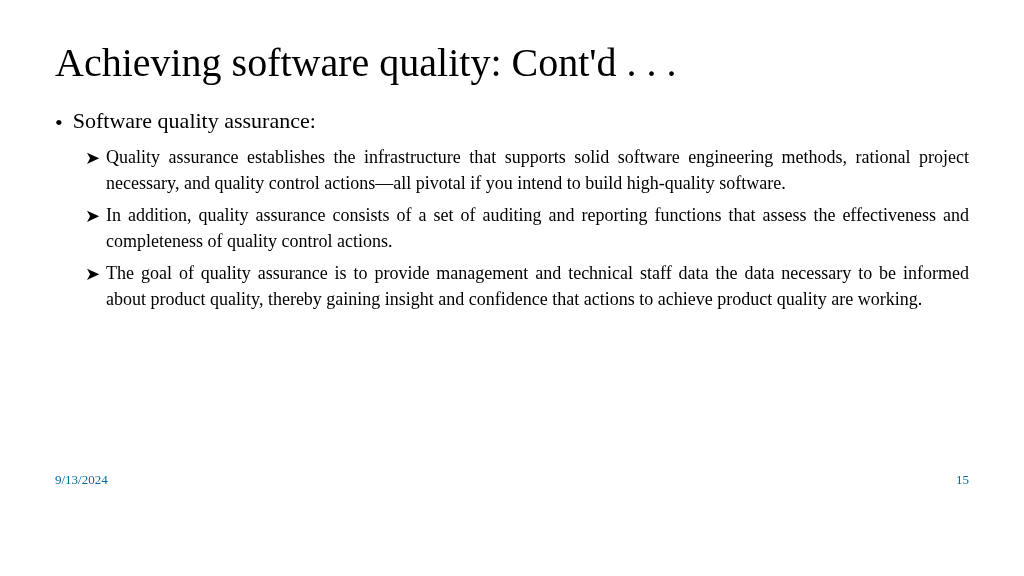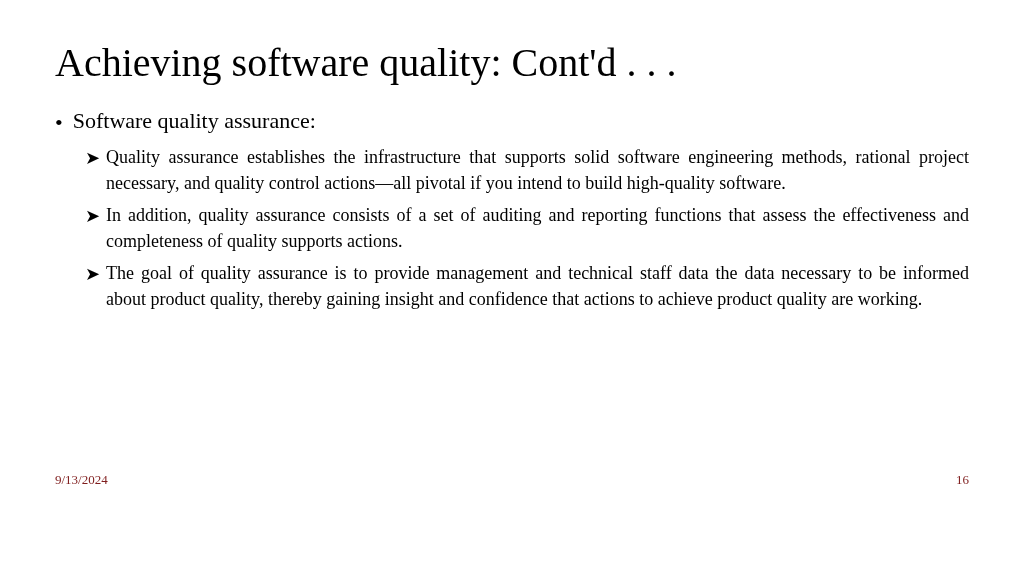--- a/index.html
+++ b/index.html
@@ -90,21 +90,21 @@
       line-height: 1.45;
       text-align: justify;
     }
 
     .footer {
       display: flex;
       justify-content: space-between;
       align-items: flex-end;
       padding-top: 8px;
       font-size: 13px;
-      color: #7f1d1d;
+      color: #0369a1;
     }
   </style>
 </head>
 <body>
 
 <div class="slide">
 
   <h1 class="slide-title">Achieving software quality: Cont'd . . .</h1>
 
   <div class="content-area">
@@ -118,29 +118,29 @@
 
     <div class="sub-bullets">
 
       <div class="sub-bullet">
         <span class="arrow-symbol">➤</span>
         <span class="sub-bullet-text">Quality assurance establishes the infrastructure that supports solid software engineering methods, rational project necessary, and quality control actions—all pivotal if you intend to build high-quality software.</span>
       </div>
 
       <div class="sub-bullet">
         <span class="arrow-symbol">➤</span>
-        <span class="sub-bullet-text">In addition, quality assurance consists of a set of auditing and reporting functions that assess the effectiveness and completeness of quality supports actions.</span>
+        <span class="sub-bullet-text">In addition, quality assurance consists of a set of auditing and reporting functions that assess the effectiveness and completeness of quality control actions.</span>
       </div>
 
       <div class="sub-bullet">
         <span class="arrow-symbol">➤</span>
         <span class="sub-bullet-text">The goal of quality assurance is to provide management and technical staff data the data necessary to be informed about product quality, thereby gaining insight and confidence that actions to achieve product quality are working.</span>
       </div>
 
     </div>
   </div>
 
   <div class="footer">
     <span>9/13/2024</span>
-    <span>16</span>
+    <span>15</span>
   </div>
 
 </div>
 
 </body></html>

